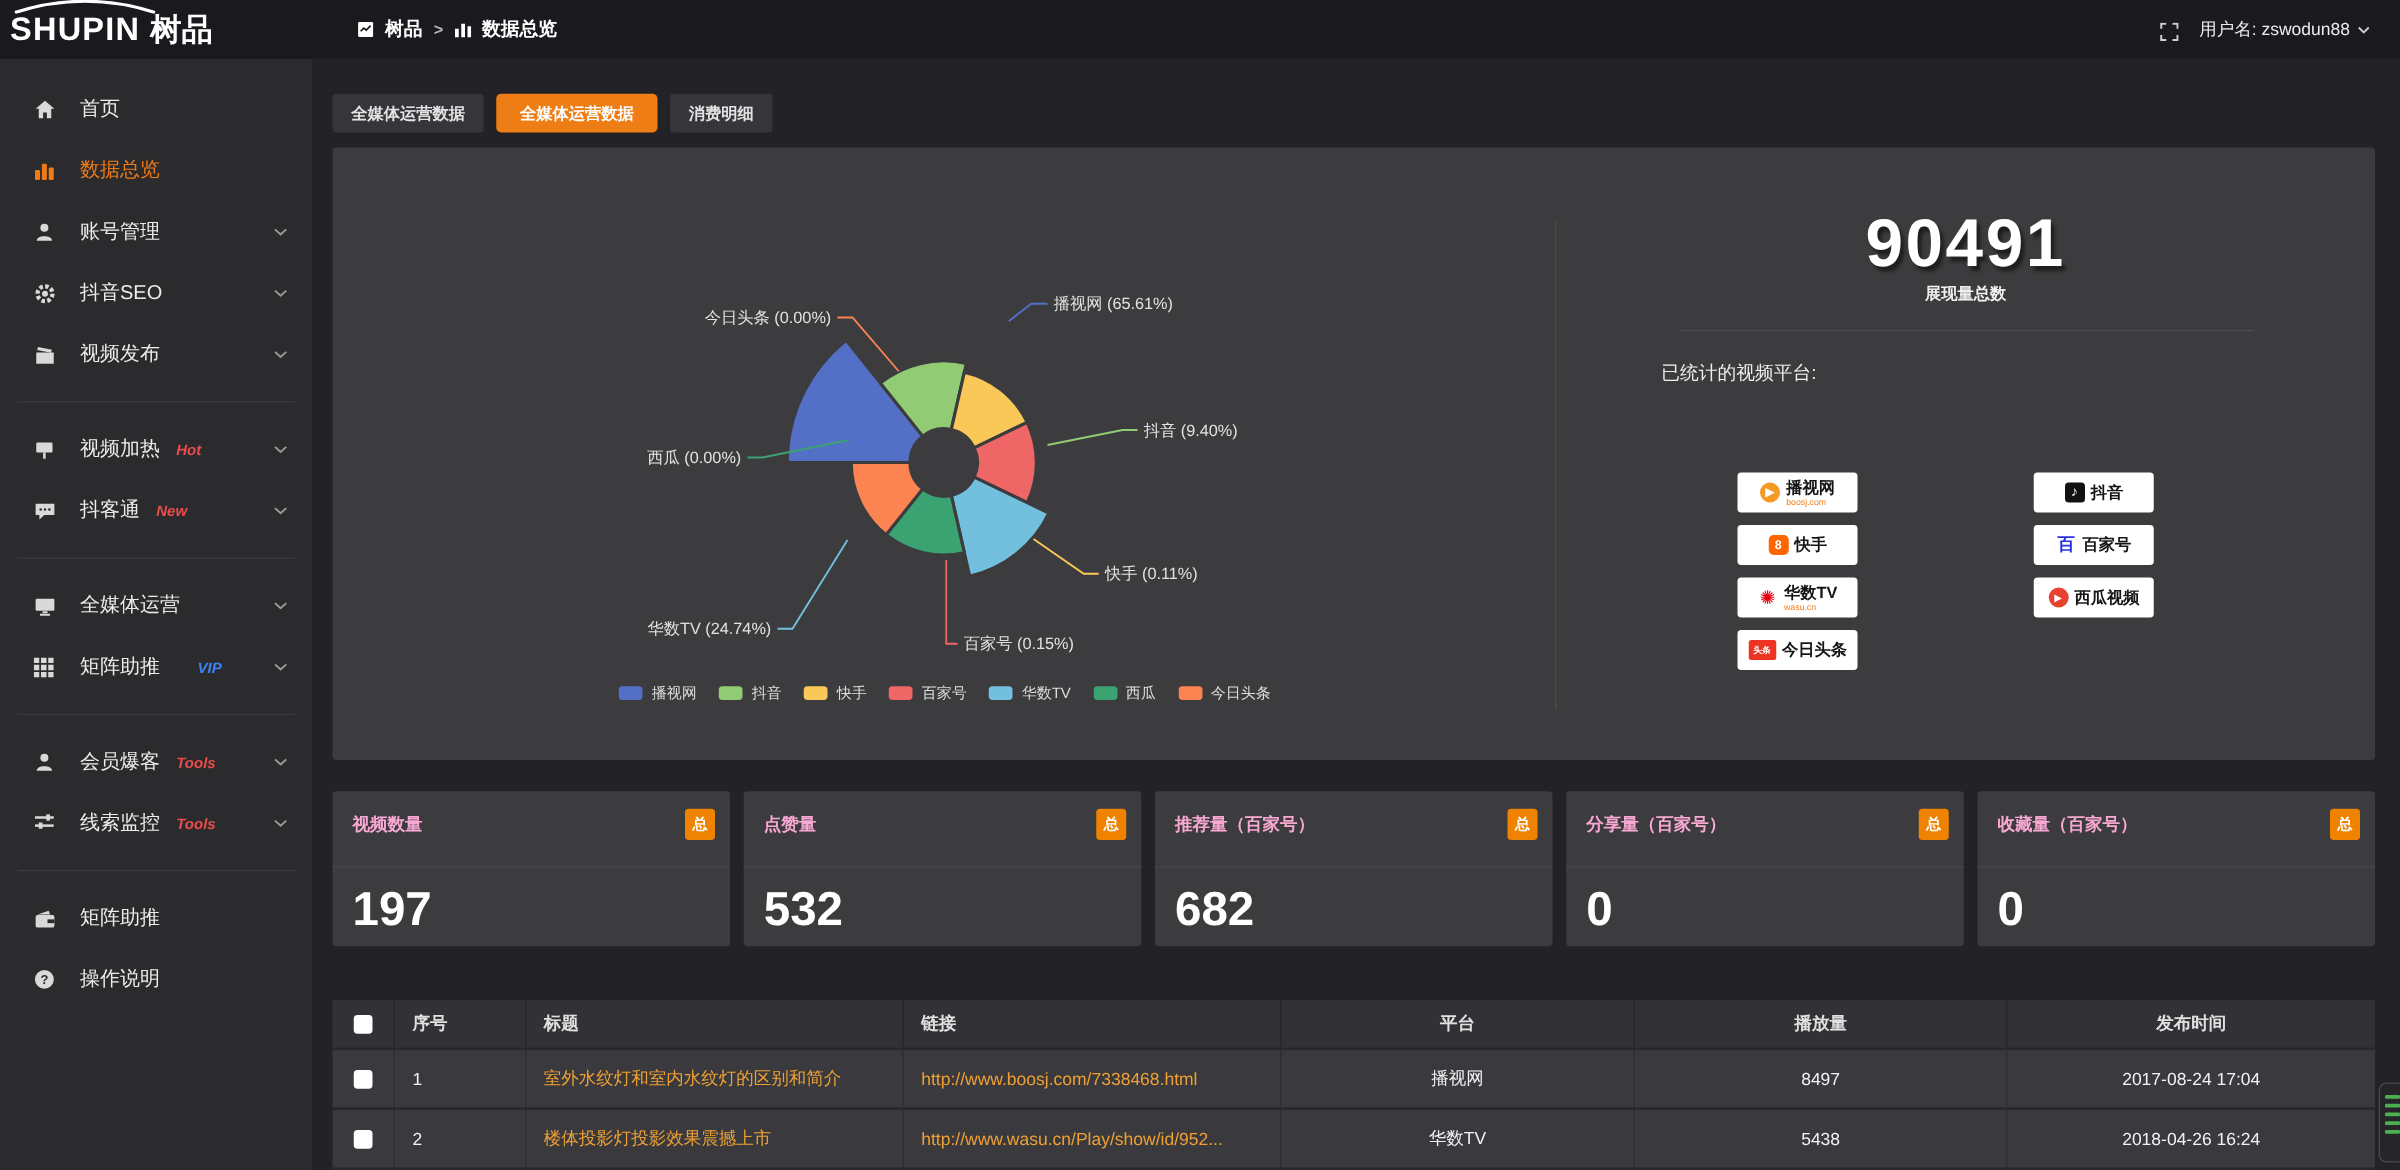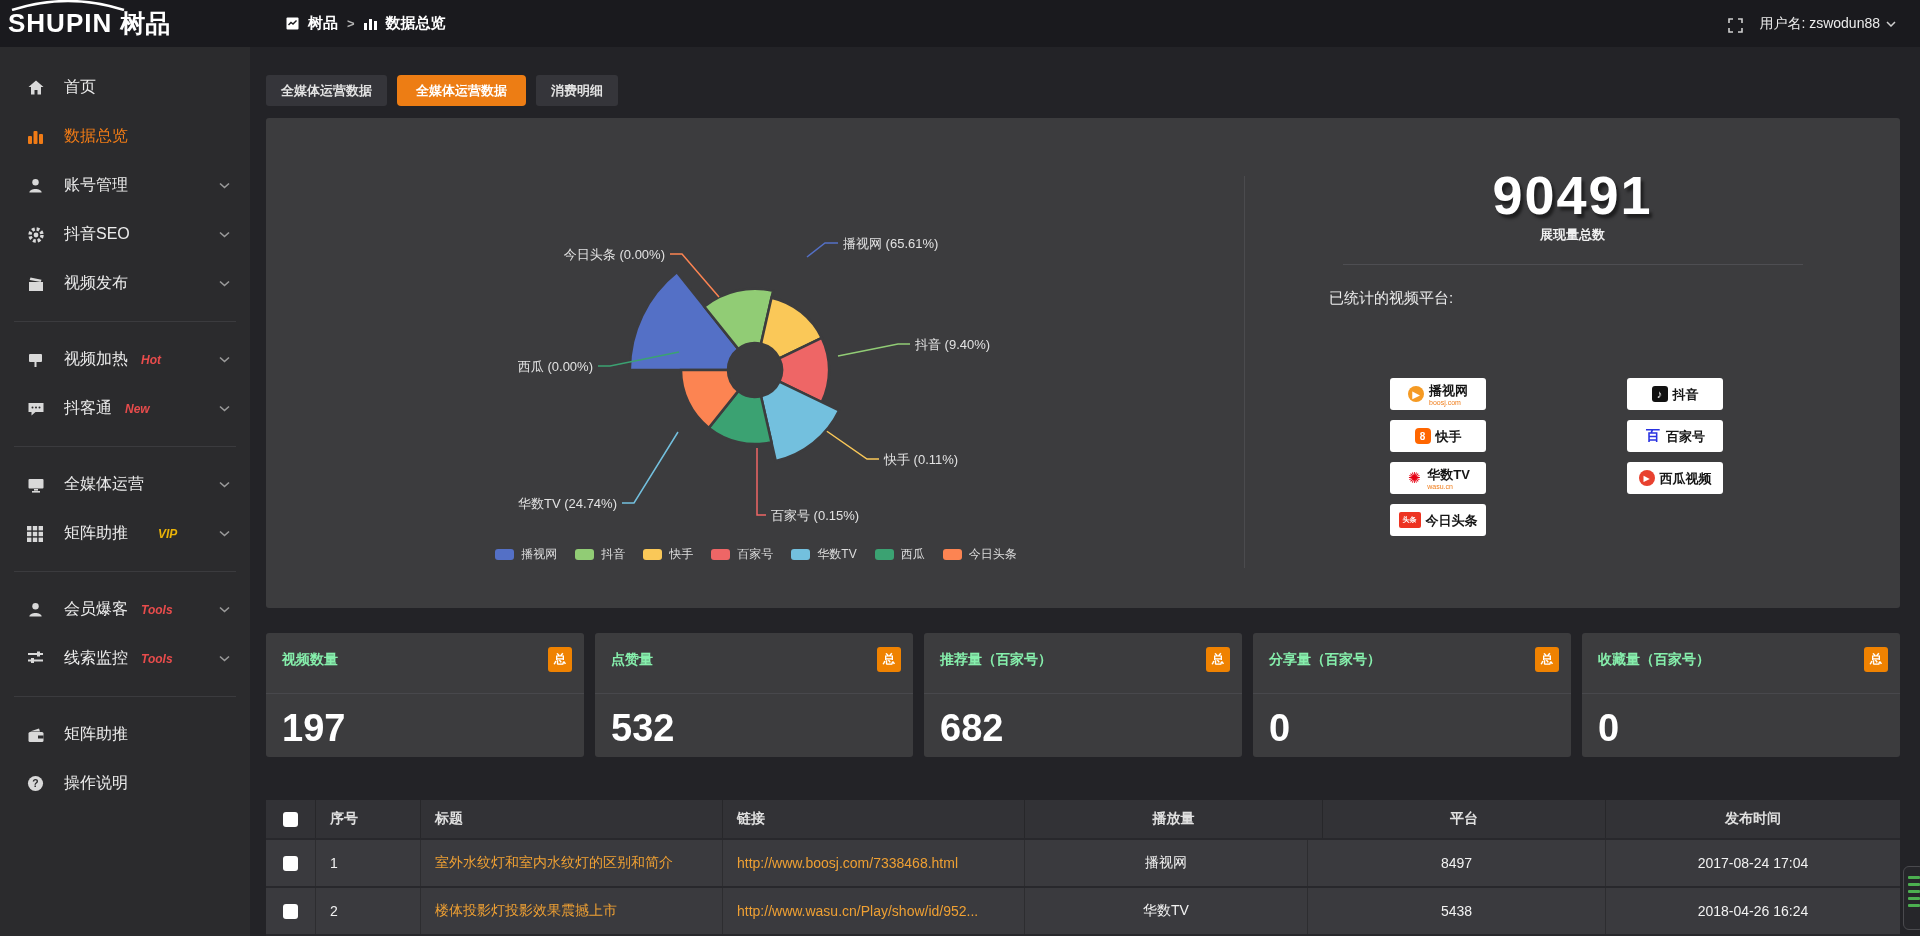--- a/index.html
+++ b/index.html
@@ -24,21 +24,21 @@
   
   .sidebar { position:absolute; left:0; top:47px; width:250px; height:889px;
     background:#2b2b2d; padding-top:16px; }
   .side-item { height:49px; display:flex; align-items:center; padding-left:27px;
     position:relative; color:#ececec; font-size:16px; cursor:pointer; }
   .side-item .sicon { width:20px; margin-right:17px; display:flex; align-items:center; }
   .side-item .sicon svg { fill:#d9d9d9; }
   .side-item.active { color:#f07b16; }
   .side-item.active .sicon svg { fill:#f07b16; }
   .side-tag { margin-left:13px; font-size:12px; font-weight:bold; font-style:italic; }
-  .tag-red { color:#e84c4c; } .tag-vip { color:#eab308;margin-left:30px; }
+  .tag-red { color:#e84c4c; } .tag-vip { color:#3b82f6;margin-left:30px; }
   .chev { position:absolute; right:20px; }
   .side-divider { height:1px; background:#3b3b3e; margin:13px 14px; }
 
   
   .content { position:absolute; left:250px; top:47px; width:1670px; height:889px;
     background:#232327; }
   .tabs { position:absolute; left:16px; top:28px; display:flex; gap:10px; }
   .tab { height:31px; padding:0 15px; display:flex; align-items:center; font-size:13px;
     font-weight:600; color:#e3e3e3; background:#35353a; border-radius:3px; cursor:pointer; }
   .tab.active { background:#ed7d14; color:#fff; border-radius:4px; padding:0 19px; }
@@ -71,21 +71,21 @@
   .bi-kuaishou { background:#ff6600; border-radius:4px; transform:none; }
   .bi-baijiahao { color:#2932e1; font-size:14px; }
   .bi-wasu { color:#e60012; font-size:15px; }
   .bi-xigua { background:#e8412f; border-radius:50%; font-size:8px; }
   .bi-toutiao { background:#ed3321; border-radius:2px; width:22px; font-size:7px; letter-spacing:0; }
 
   
   .stat-cards { position:absolute; left:16px; top:586px; width:1634px; display:flex; gap:11px; }
   .scard { position:relative; width:318px; height:124px; background:#3c3c3e;
     border-radius:3px; padding:0 16px; }
-  .scard-title { padding-top:18px; font-size:14px; font-weight:600; color:#86efac; }
+  .scard-title { padding-top:18px; font-size:14px; font-weight:600; color:#f9a8d4; }
   .scard-badge { position:absolute; right:12px; top:14px; background:#ef8201; color:#fff;
     font-size:12px; font-weight:bold; padding:4px 6px; border-radius:3px; cursor:pointer; }
   .scard-divider { position:absolute; left:0; right:0; top:60px; border-top:1px solid #48484c; }
   .scard-value { position:absolute; left:16px; top:74px; font-size:38px; font-weight:bold; color:#fff; }
 
   
   .tbl { position:absolute; left:16px; top:753px; width:1634px; font-size:14px; }
   .tbl-header { height:38px; display:flex; align-items:center; background:#323236;
     color:#e0e0e0; font-weight:600; }
   .tbl-row { height:48px; display:flex; align-items:center; background:#3a3a3e;
@@ -479,22 +479,22 @@
     </section>
 
     <section class="tbl">
       <div class="tbl-header">
         <div class="cell c0">
             <span class="cb"></span>
           </div>
         <div class="cell c1">序号</div>
         <div class="cell c2">标题</div>
         <div class="cell c3">链接</div>
+        <div class="cell c4">平台</div>
         <div class="cell c5">播放量</div>
-        <div class="cell c4">平台</div>
         <div class="cell c6">发布时间</div>
       </div>
 
       <div class="tbl-row">
         <div class="cell c0">
             <span class="cb"></span>
           </div>
         <div class="cell c1">
             <span class="cell-text">1</span>
           </div>

